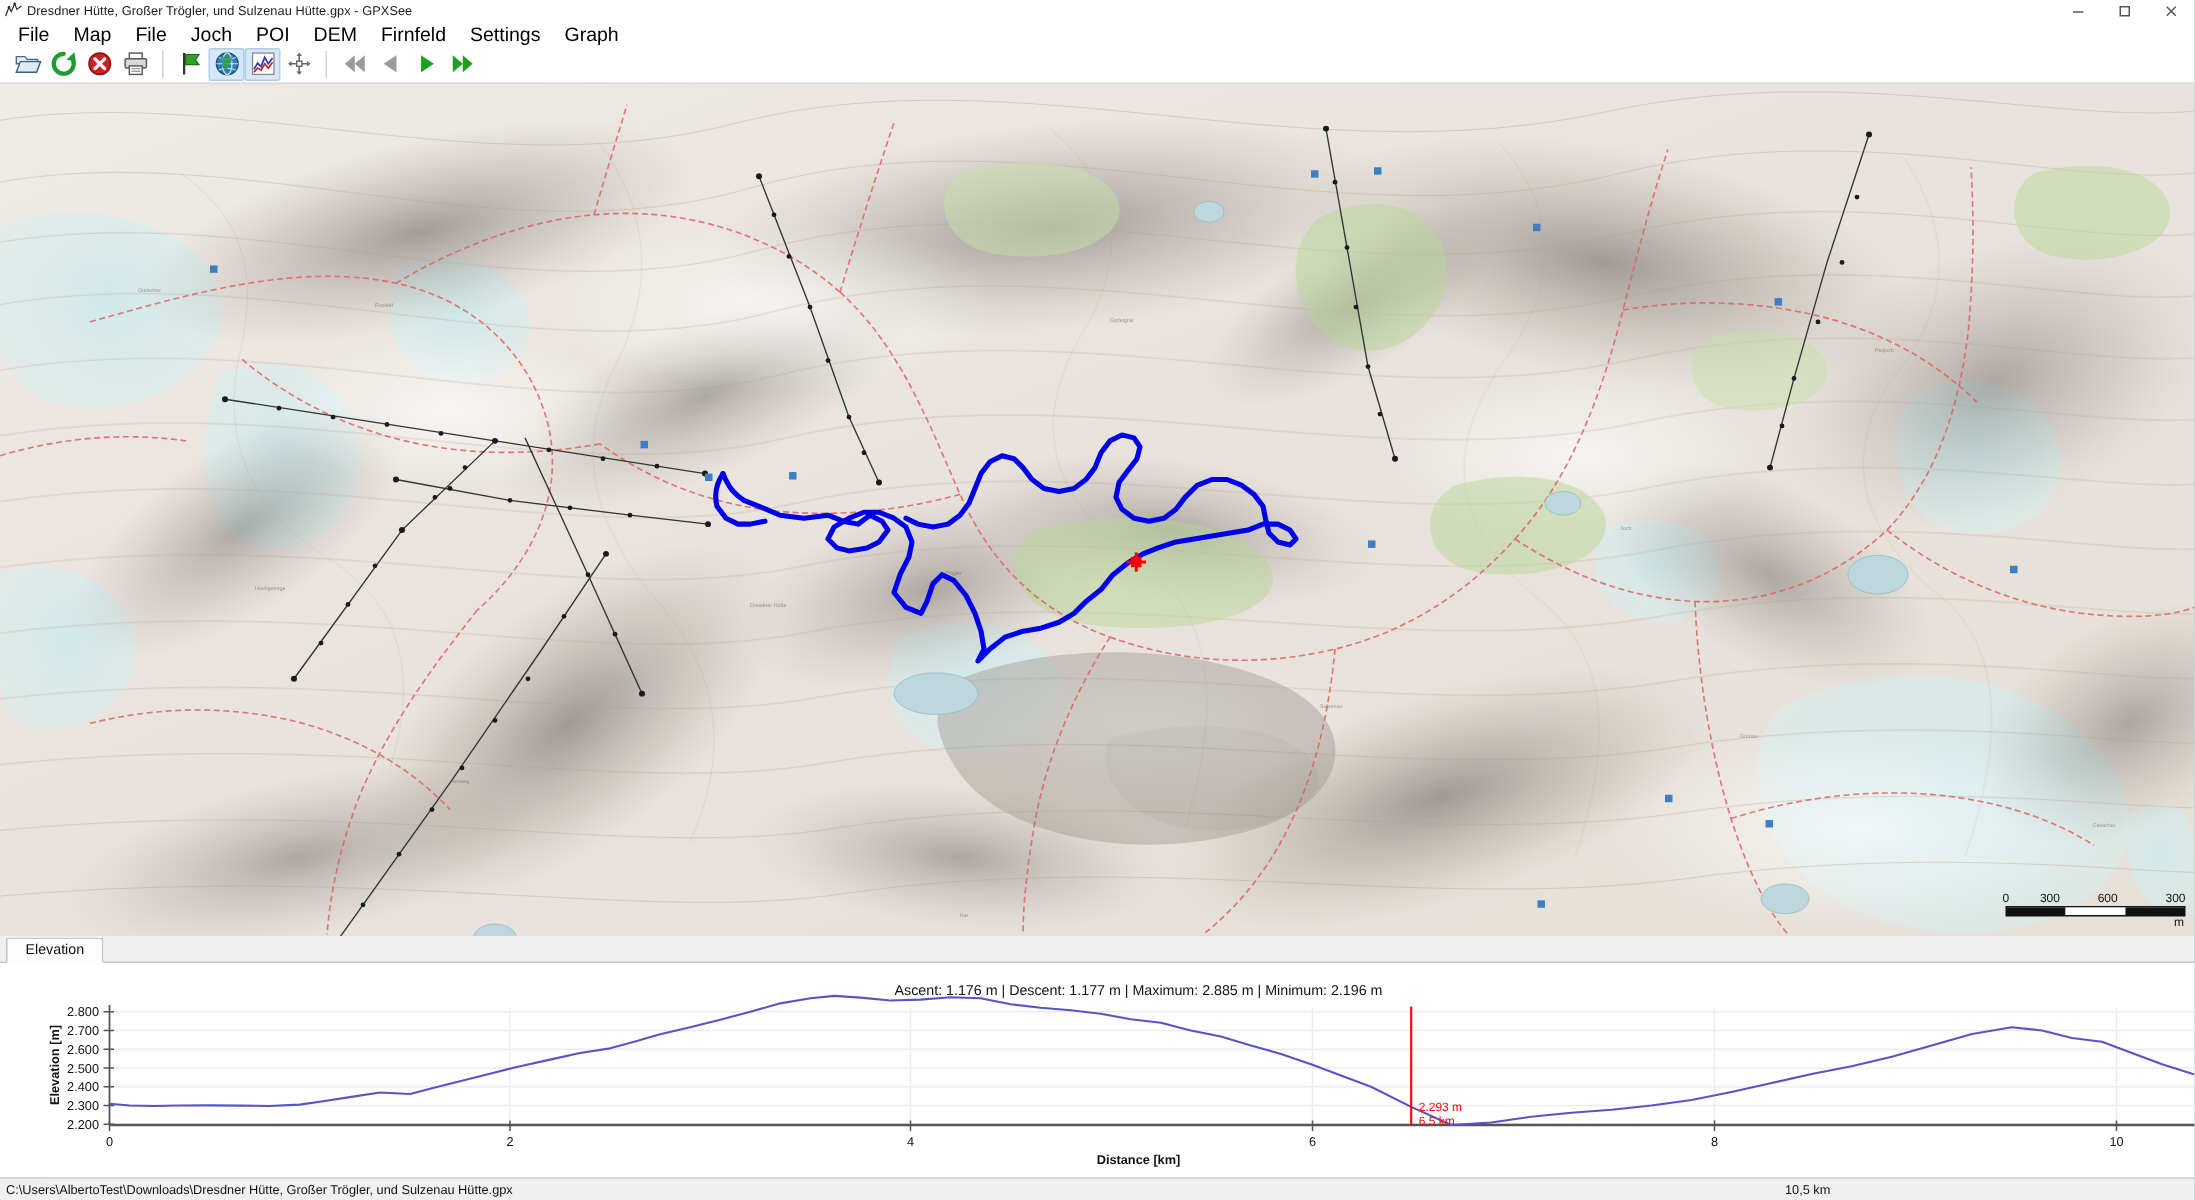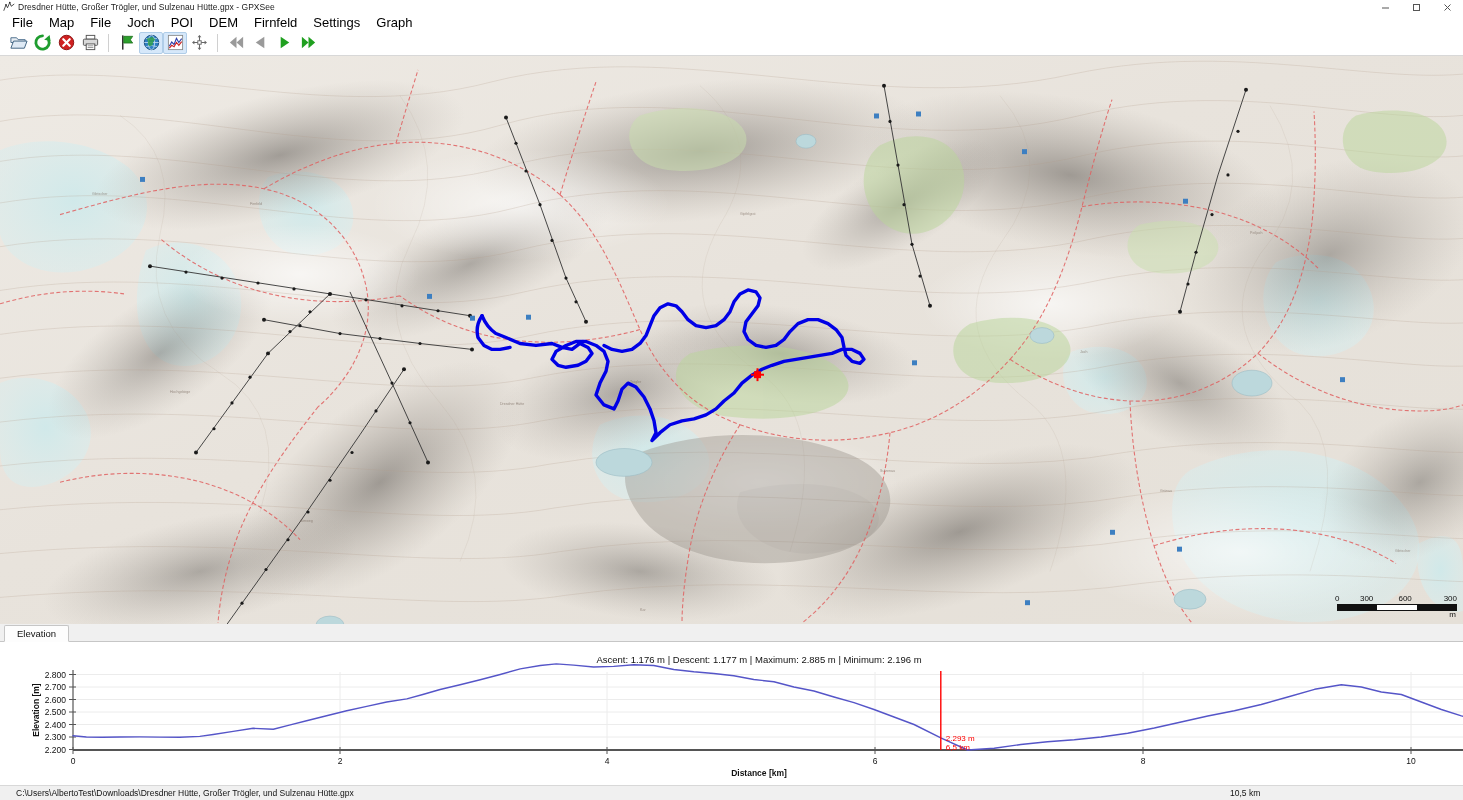--- a/index.html
+++ b/index.html
@@ -158,24 +158,24 @@
 
   
   .statusbar {
     flex: 0 0 15px; height: 15px;
     background: #f0f0f0;
     border-top: 1px solid #d8d8d8;
     display: flex; align-items: center;
     font-size: 8.5px; color: #111;
     position: relative;
   }
-  .status-left { padding-left: 16px; white-space: nowrap; }
+  .status-left { padding-left: 4px; white-space: nowrap; }
   .status-right {
     position: absolute;
-    left: 1230px;
+    left: 1190px;
     text-align: center;
     white-space: nowrap;
   }
 </style>
 </head>
 <body>
 
 <div id="app">
 
   <div class="titlebar">

